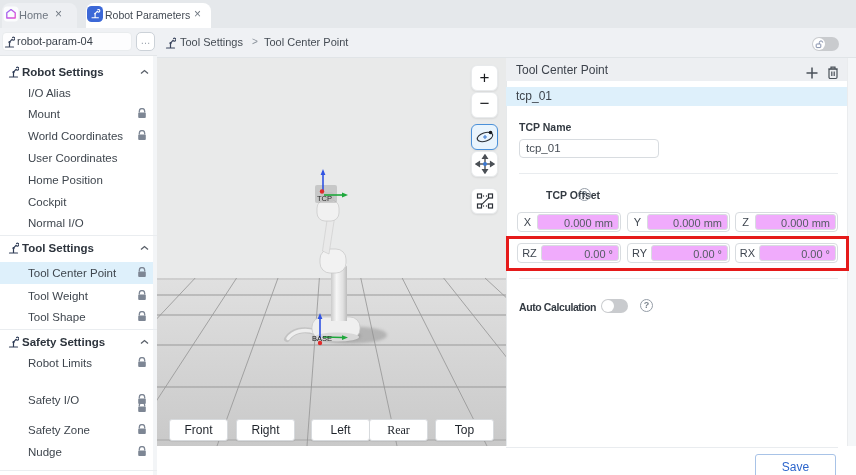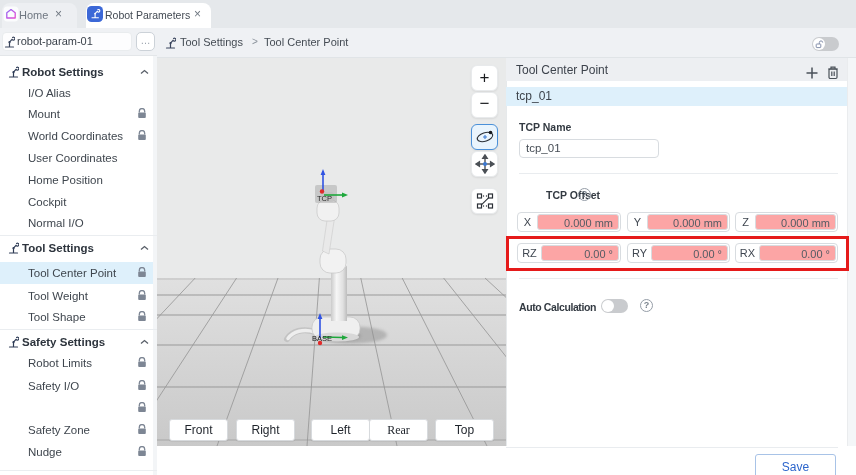--- a/index.html
+++ b/index.html
@@ -50,21 +50,21 @@
   #tcprow { left:506px; top:87px; width:341px; height:19px; background:#def0fb;
     font-size:12px; color:#3d444c; line-height:19px; }
   #rscroll { left:847px; top:58px; width:9px; height:389px; background:#f4f6f8;
     border-left:1px solid #eaecee; }
   .blabel { font-weight:bold; font-size:10.5px; color:#333a42; }
   .fgroup { position:absolute; height:20px; border:1px solid #d8dce0; border-radius:4px;
     background:#fff; }
   .fglabel { position:absolute; top:0; bottom:0; text-align:center; font-size:11px;
     color:#3f4650; line-height:18px; }
   .fginput { position:absolute; top:1px; bottom:1px; right:1px; border:1px solid #d8dce0;
-    border-radius:3px; background:#fca5a5; font-size:11px; color:#545b63; text-align:right;
+    border-radius:3px; background:#f0abfc; font-size:11px; color:#545b63; text-align:right;
     line-height:16px; padding-right:5px; }
   .divider { position:absolute; height:1px; background:#e9ecef; }
   .toggle { position:absolute; width:27px; height:14px; border-radius:7px; background:#c9cbce; }
   .knob { position:absolute; left:1px; top:1px; width:12px; height:12px; border-radius:50%;
     background:#fff; }
   .qmark { position:absolute; width:13px; height:13px; border-radius:50%;
     border:1px solid #959da7; color:#7a838d; font-size:9px; text-align:center;
     line-height:11px; font-weight:bold; }
 
   
@@ -102,21 +102,21 @@
   <div class="abs tab-x" style="left:194px;top:8px;">×</div>
 
   <div class="abs" id="sidehead"></div>
   <div class="abs" id="crumbstrip"></div>
 
   <div class="abs" style="left:2px;top:32px;width:130px;height:19px;background:#fdfdfe;border:1px solid #e9ecee;border-radius:4px;"></div>
   <svg class="abs" style="left:4px;top:36px" width="11" height="12" viewBox="0 0 11 12">
       <path d="M1.5 11 h8 M5.5 10.5 V6.2 M5.5 6.2 L8 3.4 M8 3.2 a1.5 1.5 0 1 0 .6 -1.8" fill="none" stroke="#39445c" stroke-width="1.2" stroke-linecap="round"></path>
       <circle cx="5.5" cy="6.2" r="1.1" fill="#39445c"></circle>
     </svg>
-  <div class="abs" style="left:17px;top:35px;font-size:11px;color:#3a414a;">robot-param-01</div>
+  <div class="abs" style="left:17px;top:35px;font-size:11px;color:#3a414a;">robot-param-04</div>
   <div class="abs" style="left:136px;top:32px;width:19px;height:19px;background:#fff;border:1px solid #ccd2d8;border-radius:5px;color:#98a1ab;font-size:10px;text-align:center;line-height:16px;">…</div>
 
   <svg class="abs" style="left:165px;top:37px" width="11" height="12" viewBox="0 0 11 12">
     <path d="M1.5 11 h8 M5.5 10.5 V6.2 M5.5 6.2 L8 3.4 M8 3.2 a1.5 1.5 0 1 0 .6 -1.8" fill="none" stroke="#39445c" stroke-width="1.2" stroke-linecap="round"></path>
     <circle cx="5.5" cy="6.2" r="1.1" fill="#39445c"></circle>
   </svg>
   <div class="abs" style="left:180px;top:36px;font-size:11px;color:#454c54;">Tool Settings</div>
   <div class="abs" style="left:252px;top:36px;font-size:10px;color:#8a929b;">&gt;</div>
   <div class="abs" style="left:264px;top:36px;font-size:11px;color:#454c54;">Tool Center Point</div>
 
@@ -213,21 +213,21 @@
           <path d="M1 4.5 L4.5 1.5 L8 4.5" fill="none" stroke="#596069" stroke-width="1.3"></path>
         </svg>
       </div>
       <div class="mi" style="top:351.8px">
         <span class="t">Robot Limits</span>
         <svg class="lock" width="10" height="11" viewBox="0 0 10 11">
           <path d="M2.3 4.5 V3.2 a2.7 2.7 0 0 1 5.4 0 V4.5" fill="none" stroke="#7d8694" stroke-width="1.3"></path>
           <rect x="1.2" y="4.5" width="7.6" height="5.5" rx="1" fill="#7d8694"></rect>
         </svg>
       </div>
-      <div class="mi" style="top:375px">
+      <div class="mi" style="top:389px">
         <span class="t">Safety I/O</span>
         <svg class="lock" width="10" height="11" viewBox="0 0 10 11">
           <path d="M2.3 4.5 V3.2 a2.7 2.7 0 0 1 5.4 0 V4.5" fill="none" stroke="#7d8694" stroke-width="1.3"></path>
           <rect x="1.2" y="4.5" width="7.6" height="5.5" rx="1" fill="#7d8694"></rect>
         </svg>
       </div>
       <div class="mi" style="top:397.3px">
         <svg class="lock" width="10" height="11" viewBox="0 0 10 11">
           <path d="M2.3 4.5 V3.2 a2.7 2.7 0 0 1 5.4 0 V4.5" fill="none" stroke="#7d8694" stroke-width="1.3"></path>
           <rect x="1.2" y="4.5" width="7.6" height="5.5" rx="1" fill="#7d8694"></rect>

